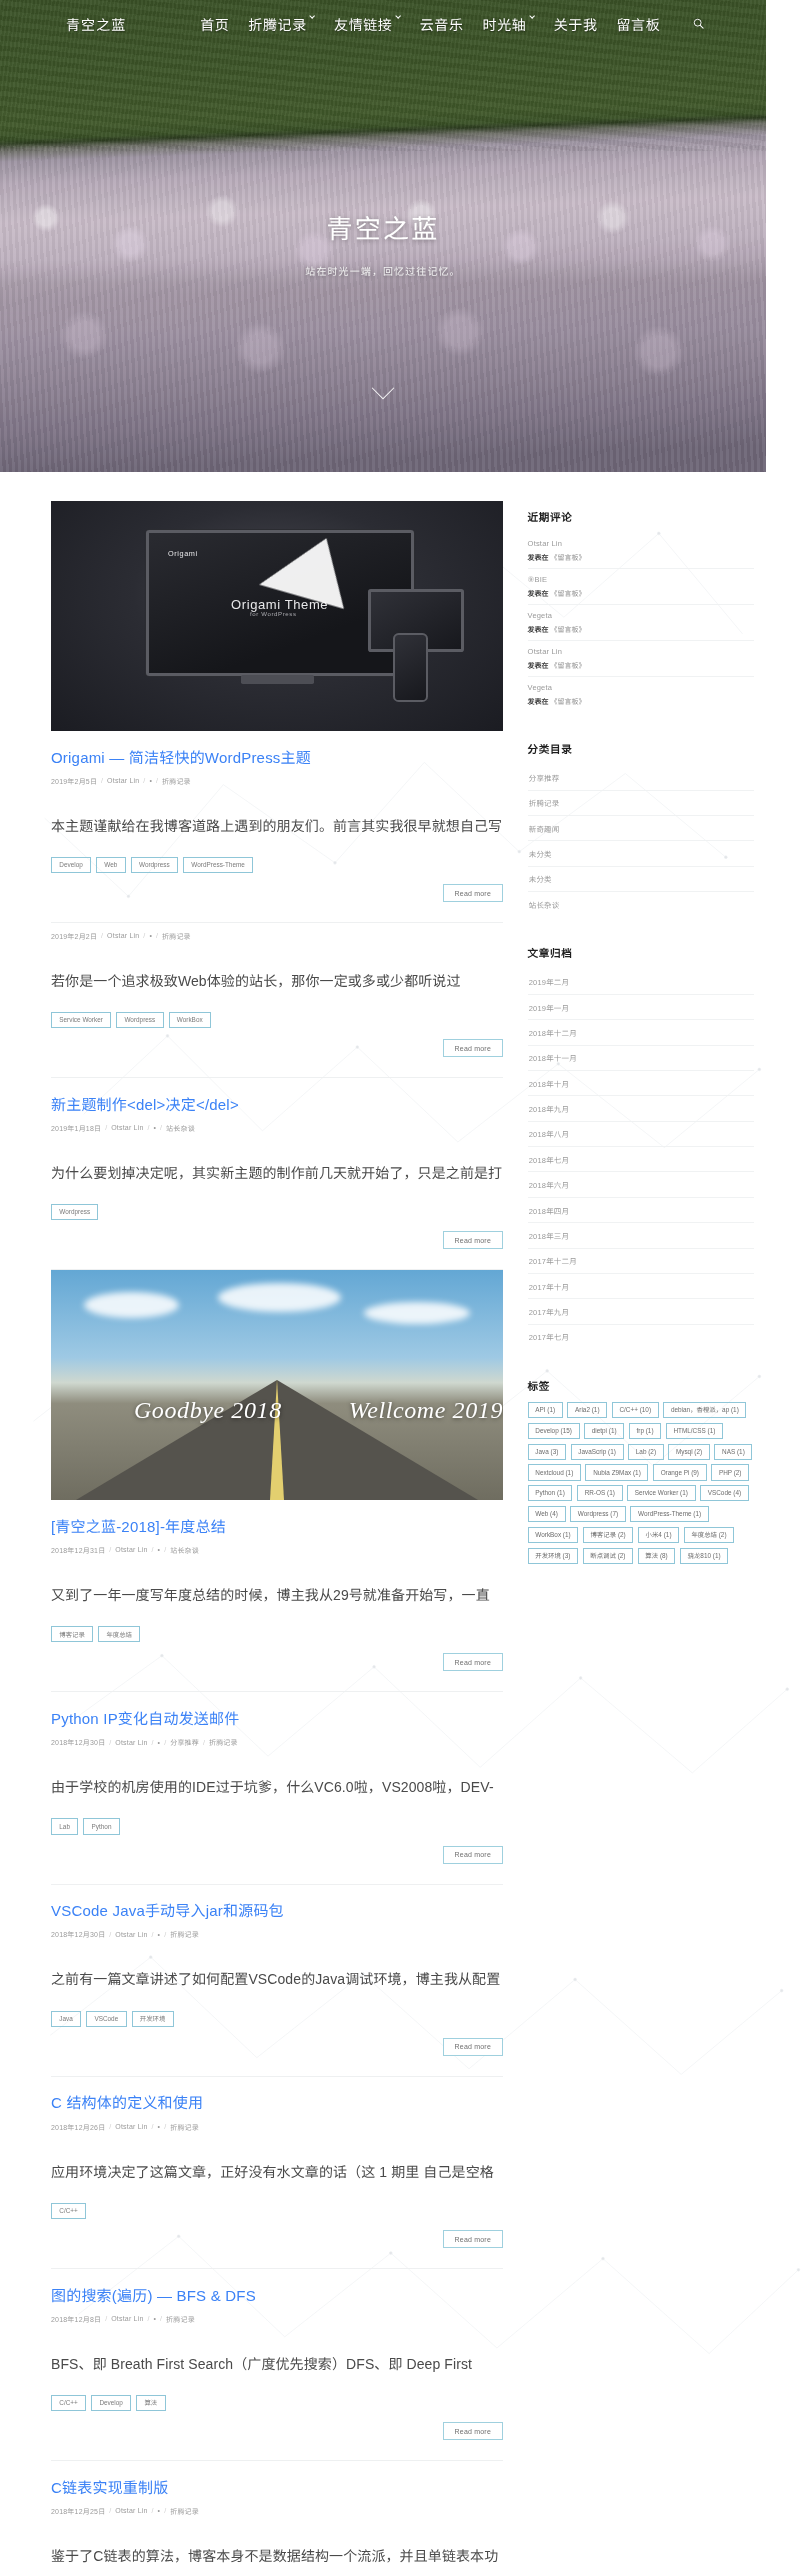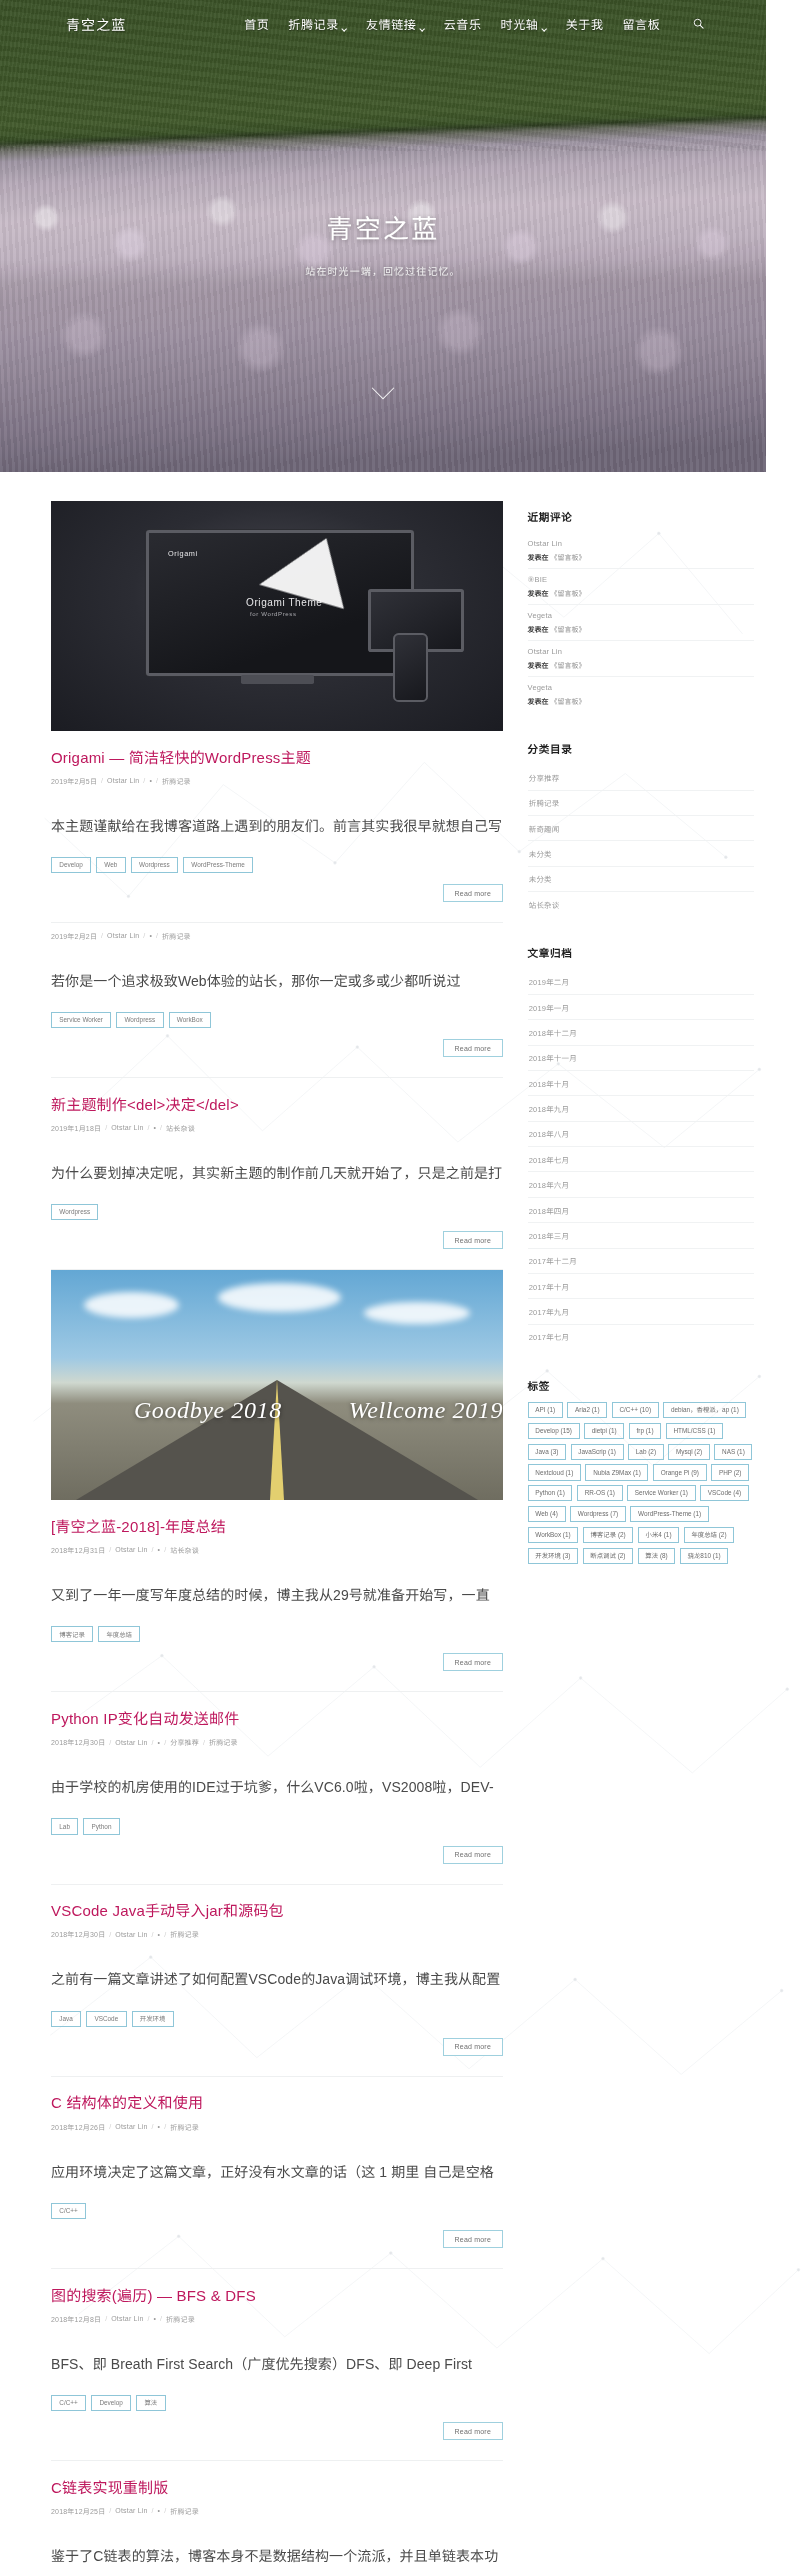--- a/index.html
+++ b/index.html
@@ -85,26 +85,26 @@
     text-shadow: 0 0.6px 1.7px rgba(0,0,0,.45);
     white-space: nowrap;
     cursor: pointer;
   }
   .nav {
     margin-left: auto;
     display: flex; align-items: center;
     gap: 19px;
   }
   .nav-item {
-    color: #fff; font-size: 12px;
+    color: #fff; font-size: 14px;
     letter-spacing: 0.6px;
     text-shadow: 0 0.6px 1.7px rgba(0,0,0,.5);
     white-space: nowrap;
     cursor: pointer;
-    display: flex; align-items: flex-end; gap: 3.3px;
+    display: flex; align-items: flex-start; gap: 3.3px;
   }
   .caret { display: inline-block; width: 5px; height: 5px; position: relative; top: -0.6px; }
   .caret::after {
     content: "";
     position: absolute; left: 0; top: 0.6px;
     width: 3.3px; height: 3.3px;
     border-right: 0.8px solid #fff; border-bottom: 0.8px solid #fff;
     transform: rotate(45deg);
   }
   .search-btn {
@@ -240,21 +240,21 @@
   .thumb-road .txt {
     position: absolute; top: 127px; width: 100%;
     text-align: right; color: #fff;
     font-family: "Liberation Serif", serif;
     font-style: italic; font-size: 24px;
     text-shadow: 0 1.1px 4.5px rgba(0,0,0,.5);
     letter-spacing: 0.6px;
   }
 
   .post-title {
-    font-size: 15px; font-weight: 400; color: #be185d;
+    font-size: 15px; font-weight: 400; color: #3b82f6;
     line-height: 1.45; letter-spacing: 0.2px;
     margin: 15.6px 0 0; cursor: pointer;
   }
   .post-meta {
     margin-top: 7.3px;
     font-size: 7px; color: #9b9b9b; letter-spacing: 0.2px;
     display: flex; flex-wrap: wrap; align-items: center; gap: 3.9px;
   }
   .post-meta .sep { color: #cfcfcf; }
   .post-meta .lnk { color: #9b9b9b; cursor: pointer; }
@@ -393,21 +393,21 @@
     </g>
   </svg>
 
   <div class="layout">
 
     <div class="main">
 
       <article class="post">
         <div class="post-thumb thumb-origami">
           <span class="thumb-word" style="left:117px;top:48px;">Origami</span>
-          <span class="thumb-word" style="left:195px;top:96px;font-size:10px;">Origami Theme</span>
+          <span class="thumb-word" style="left:180px;top:96px;font-size:13px;">Origami Theme</span>
           <span class="thumb-word" style="left:199px;top:109px;font-size:6.1px;color:#a9a9ae;">for WordPress</span>
           <div class="thumb-dev"></div>
           <div class="thumb-phone"></div>
           <div class="thumb-stand"></div>
         </div>
         <h2 class="post-title">Origami — 简洁轻快的WordPress主题</h2>
         <div class="post-meta">
           <span>2019年2月5日</span>
           <span class="sep">/</span>
           <span class="lnk">Otstar Lin</span>

